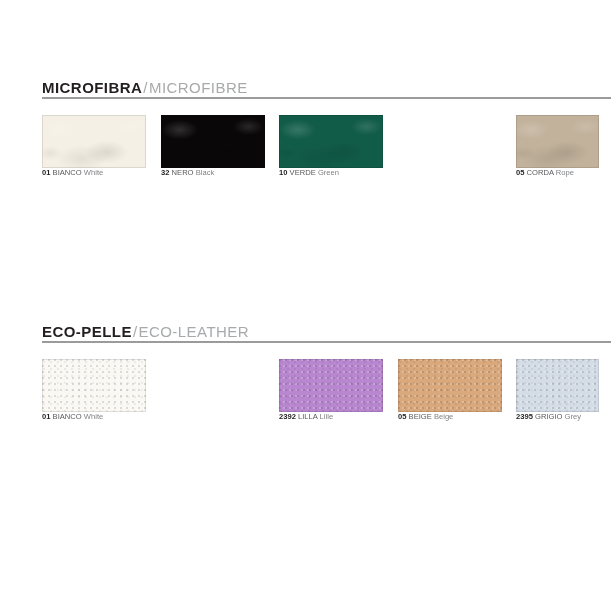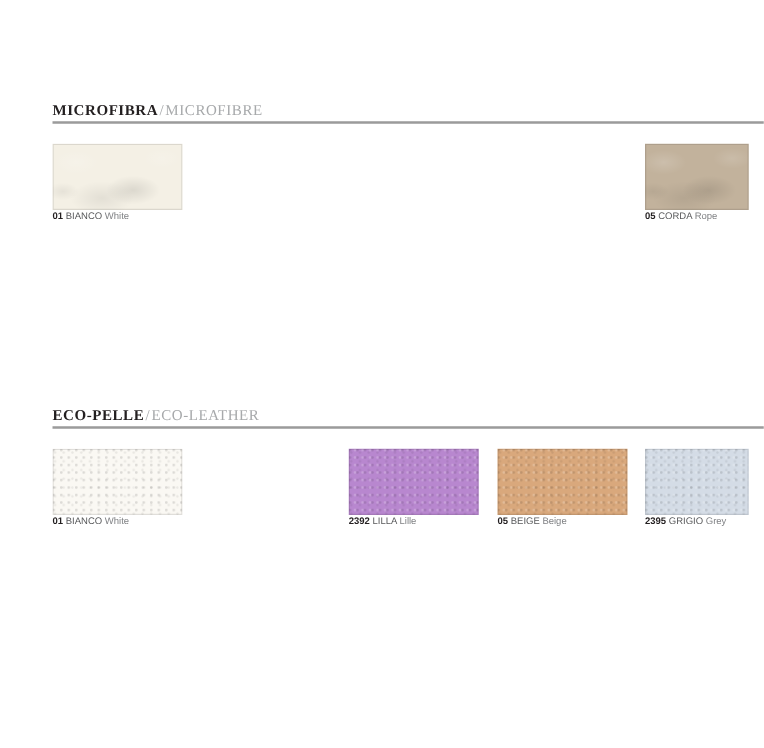--- a/index.html
+++ b/index.html
@@ -33,26 +33,25 @@
   .section-microfibra { top: 82px; }
   .section-ecopelle  { top: 326px; }
 
   .section-header {
     position: relative;
     height: 22px;
     padding-left: 42px;
     box-sizing: border-box;
   }
   .section-title {
-    font-size: 12px;
+    font-size: 15px;
     letter-spacing: 0.45px;
     line-height: 12px;
     white-space: nowrap;
     display: block;
-    font-family: Liberation Serif, serif;
   }
   .title-it {
     font-weight: bold;
     color: #231f20;
   }
   .title-sep {
     font-weight: normal;
     color: #a7a9ab;
     padding: 0 1px;
   }
@@ -159,21 +158,43 @@
           <div class="tex tex-fibre"></div>
           <div class="chip-border"></div>
         </div>
         <div class="swatch-label">
           <span class="swatch-code">01</span>
           <span class="swatch-name-it">BIANCO</span>
           <span class="swatch-name-en">White</span>
         </div>
       </div>
 
-
+      <div class="swatch-cell c1">
+        <div class="swatch-chip" style="background:#0a0709">
+          <div class="tex tex-fibre"></div>
+          <div class="chip-border"></div>
+        </div>
+        <div class="swatch-label">
+          <span class="swatch-code">32</span>
+          <span class="swatch-name-it">NERO</span>
+          <span class="swatch-name-en">Black</span>
+        </div>
+      </div>
+
+      <div class="swatch-cell c2">
+        <div class="swatch-chip" style="background:#115c48">
+          <div class="tex tex-fibre"></div>
+          <div class="chip-border"></div>
+        </div>
+        <div class="swatch-label">
+          <span class="swatch-code">10</span>
+          <span class="swatch-name-it">VERDE</span>
+          <span class="swatch-name-en">Green</span>
+        </div>
+      </div>
 
 
       <div class="swatch-cell c4">
         <div class="swatch-chip" style="background:#c2b29c">
           <div class="tex tex-fibre"></div>
           <div class="chip-border"></div>
         </div>
         <div class="swatch-label">
           <span class="swatch-code">05</span>
           <span class="swatch-name-it">CORDA</span>

